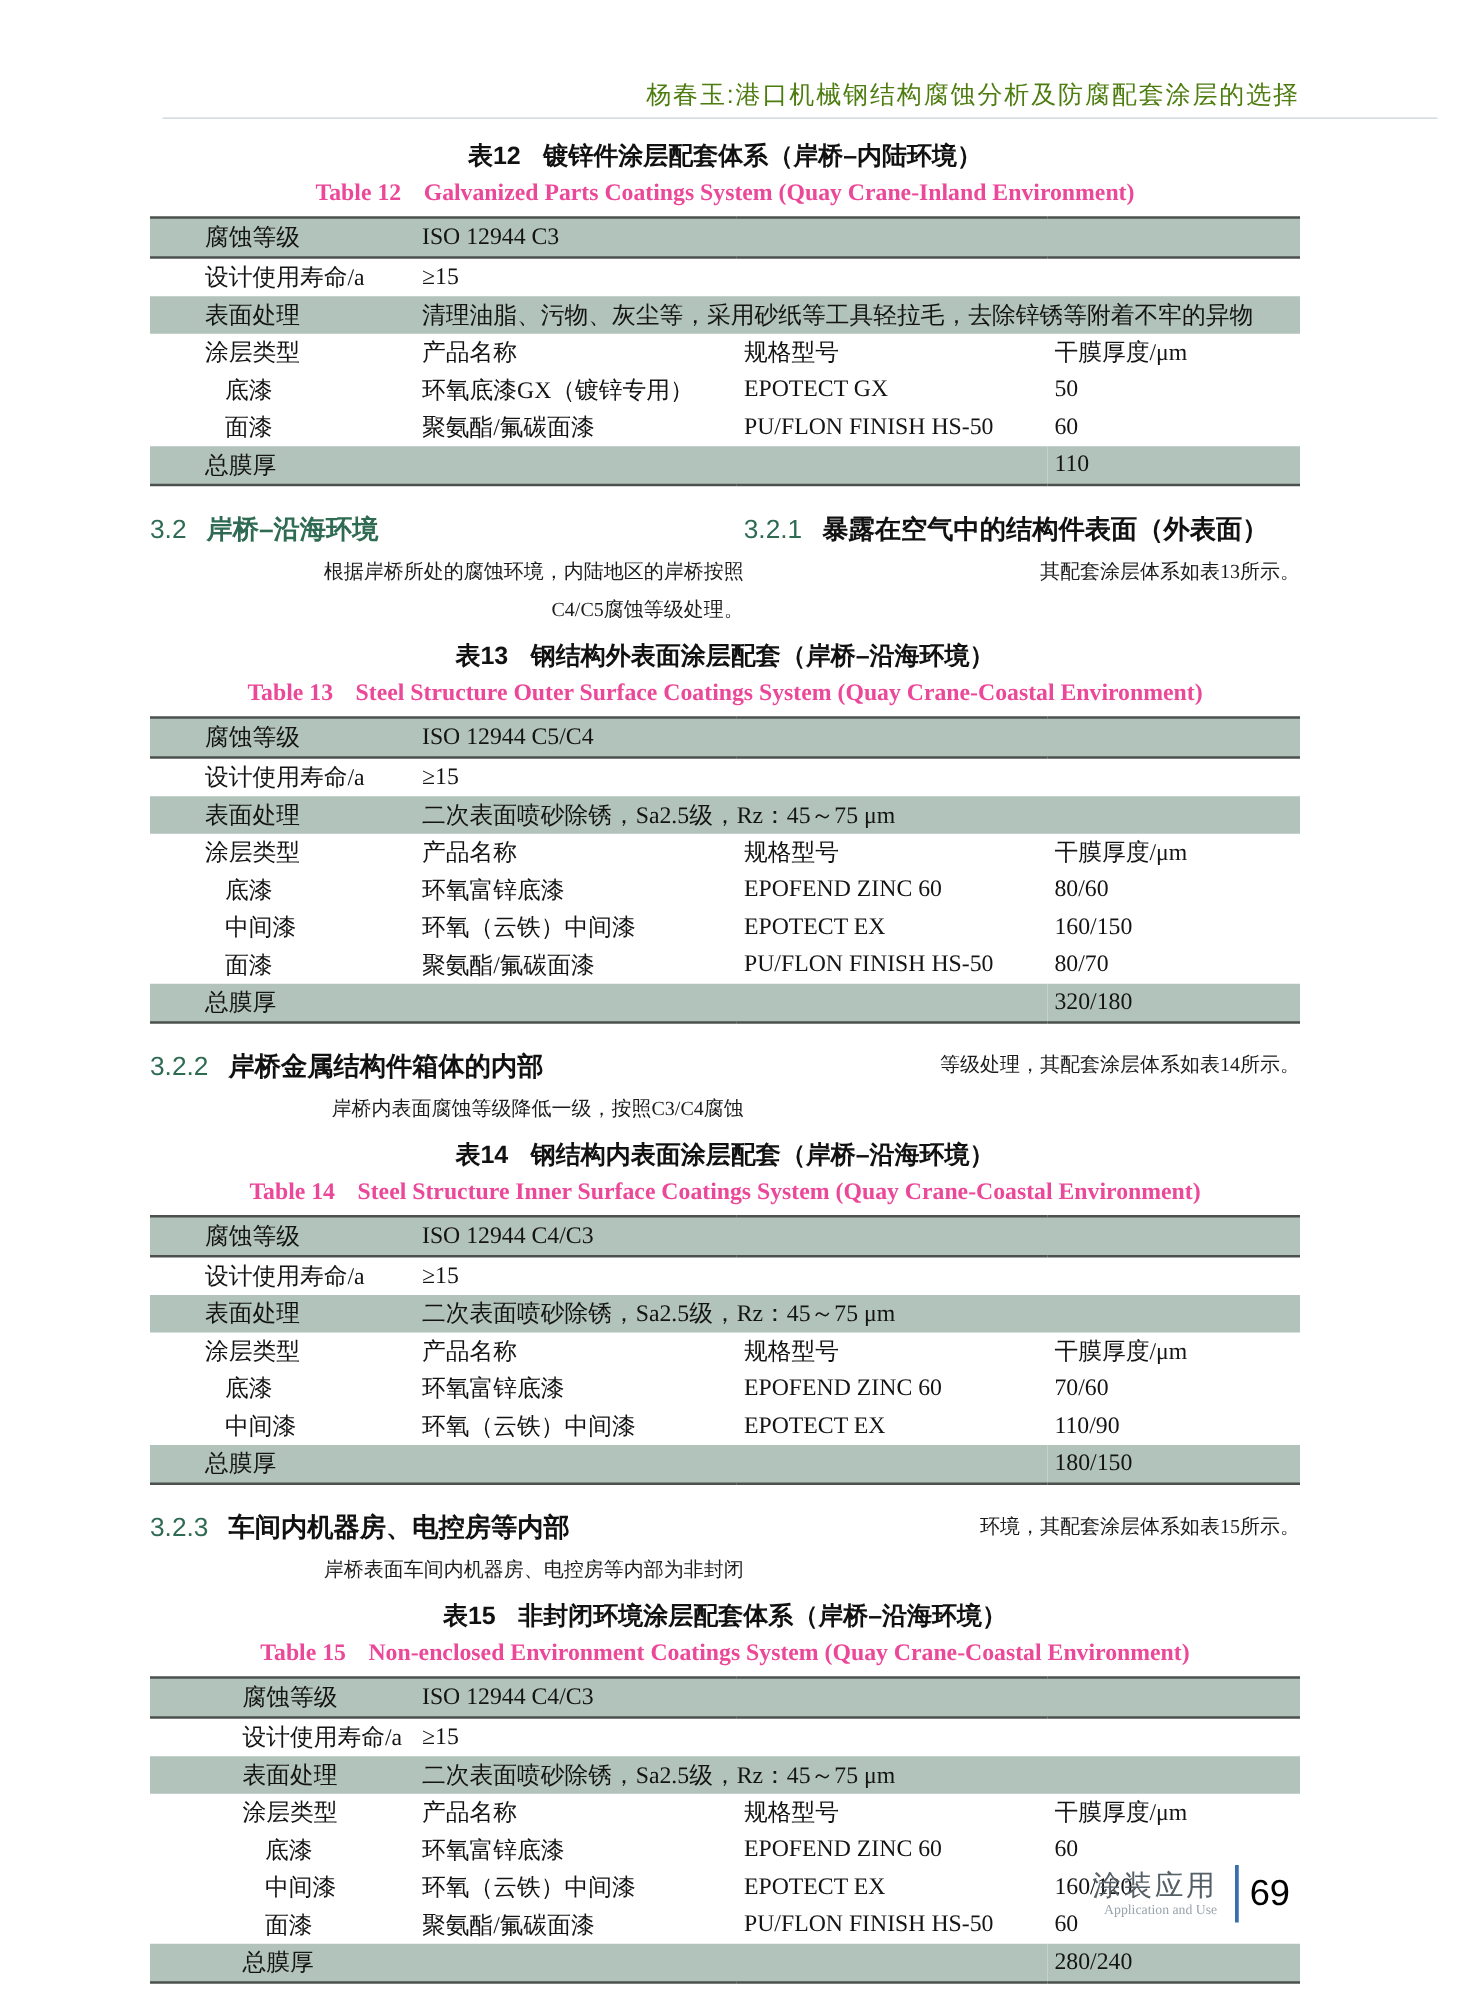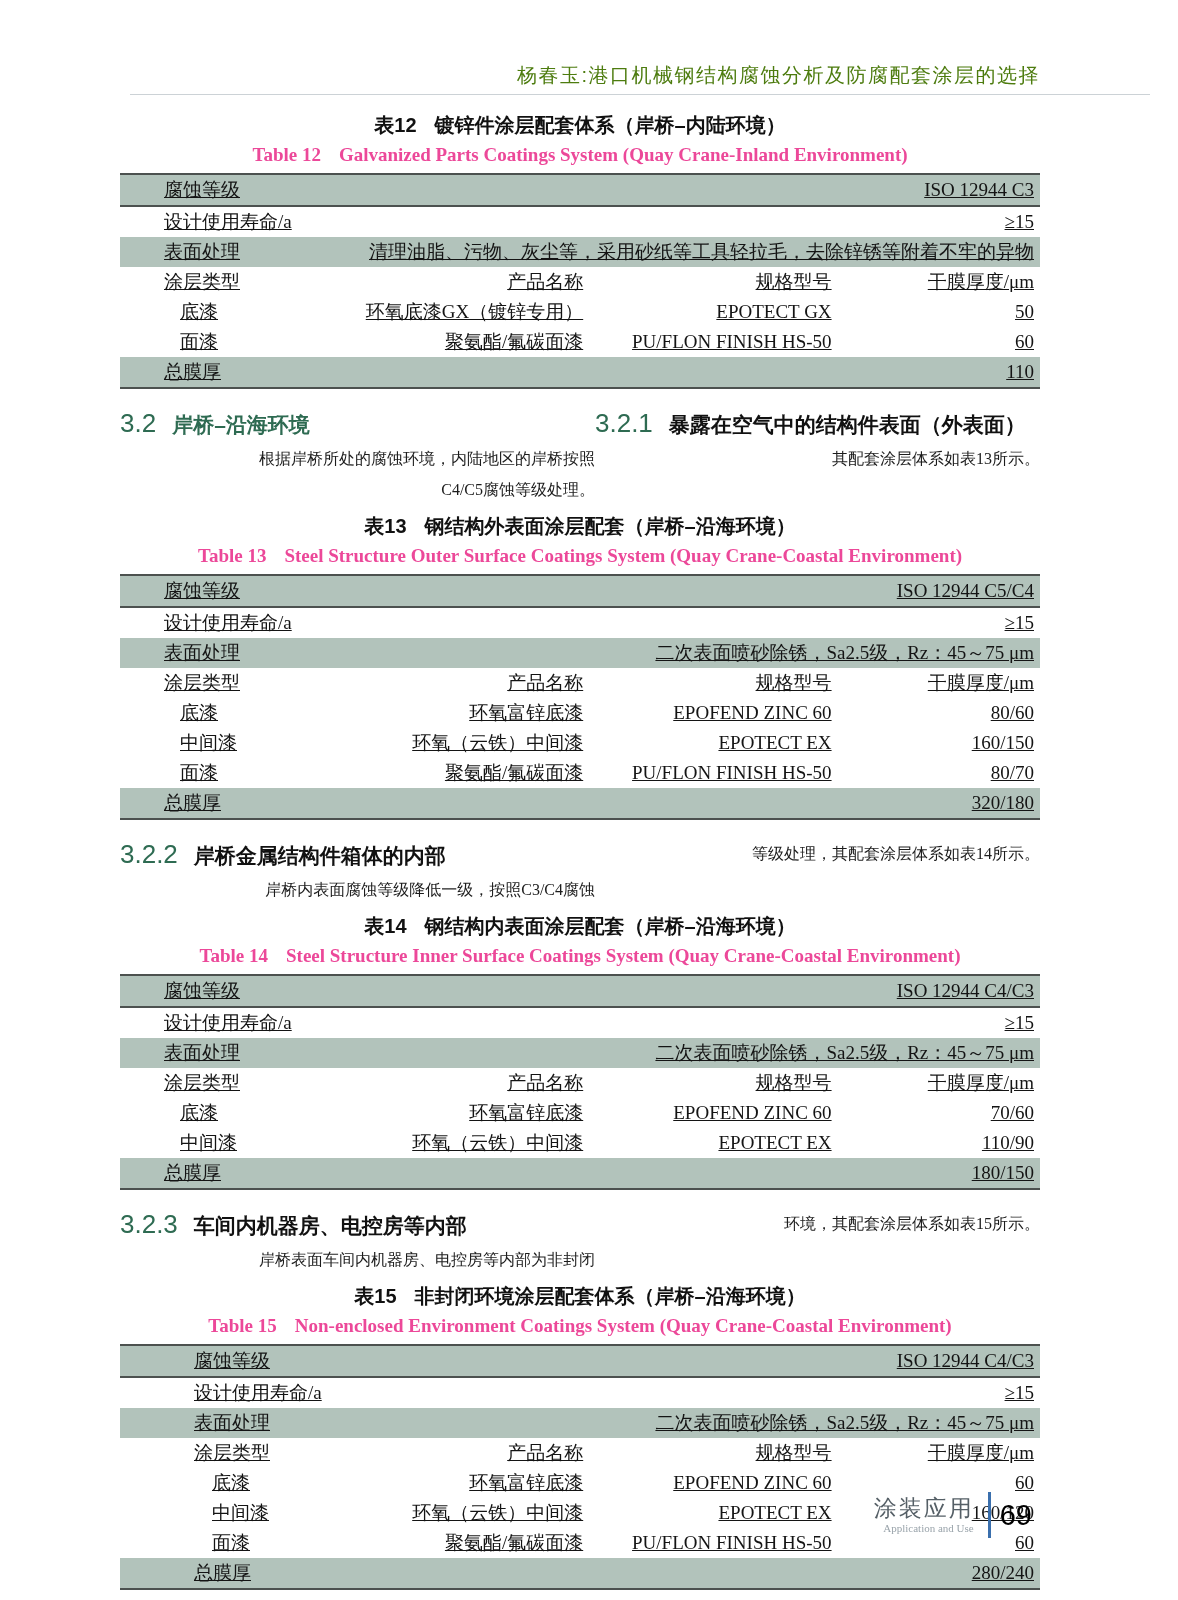--- a/index.html
+++ b/index.html
@@ -45,45 +45,44 @@
 
   
   table.ctable {
     width:100%;
     border-collapse:collapse;
     table-layout:fixed;
     font-family:"Liberation Serif", serif;
     font-size:19px; color:#141414;
     border-top:2px solid #4c514f;
     border-bottom:2px solid #4c514f;
-    text-decoration:underline;
   }
   table.ctable col.w1 { width:23%; }
   table.ctable col.w2 { width:28%; }
   table.ctable col.w3 { width:27%; }
   table.ctable col.w4 { width:22%; }
   table.ctable td { height:28px; padding:1px 6px; vertical-align:middle; }
   table.ctable td.c1 { text-align:left; padding-left:44px; }
   table.ctable tr.coat td.c1 { padding-left:60px; }
-  table.ctable td.center { text-align:right; }
+  table.ctable td.center { text-align:left; }
   table.ctable tr.shaded td { background:#b2c3bb; }
   table.ctable tr.r1 td { border-bottom:2px solid #4c514f; }
   table.ctable.indent-more td.c1 { padding-left:74px; }
   table.ctable.indent-more tr.coat td.c1 { padding-left:92px; }
 
   .table-block { margin-bottom:0; }
 
   
   .cols { display:flex; margin-top:18px; margin-bottom:8px; }
   .col-left  { width:475px; }
   .col-right { width:445px; }
   .sec-head { line-height:33px; white-space:nowrap; }
   .sec-num {
     font-family:"Liberation Sans", sans-serif;
-    font-size:26px; color:#2e6b52; margin-right:16px;
+    font-size:21px; color:#2e6b52; margin-right:16px;
   }
   .sec-title {
     font-family:"Liberation Sans", sans-serif;
     font-weight:700; font-size:21px; color:#111;
   }
   .sec-title.green { color:#2e6b52; }
   .para-line { font-size:16px; line-height:31px;text-align:right; }
   .indent { text-indent:2em; }
 
   

